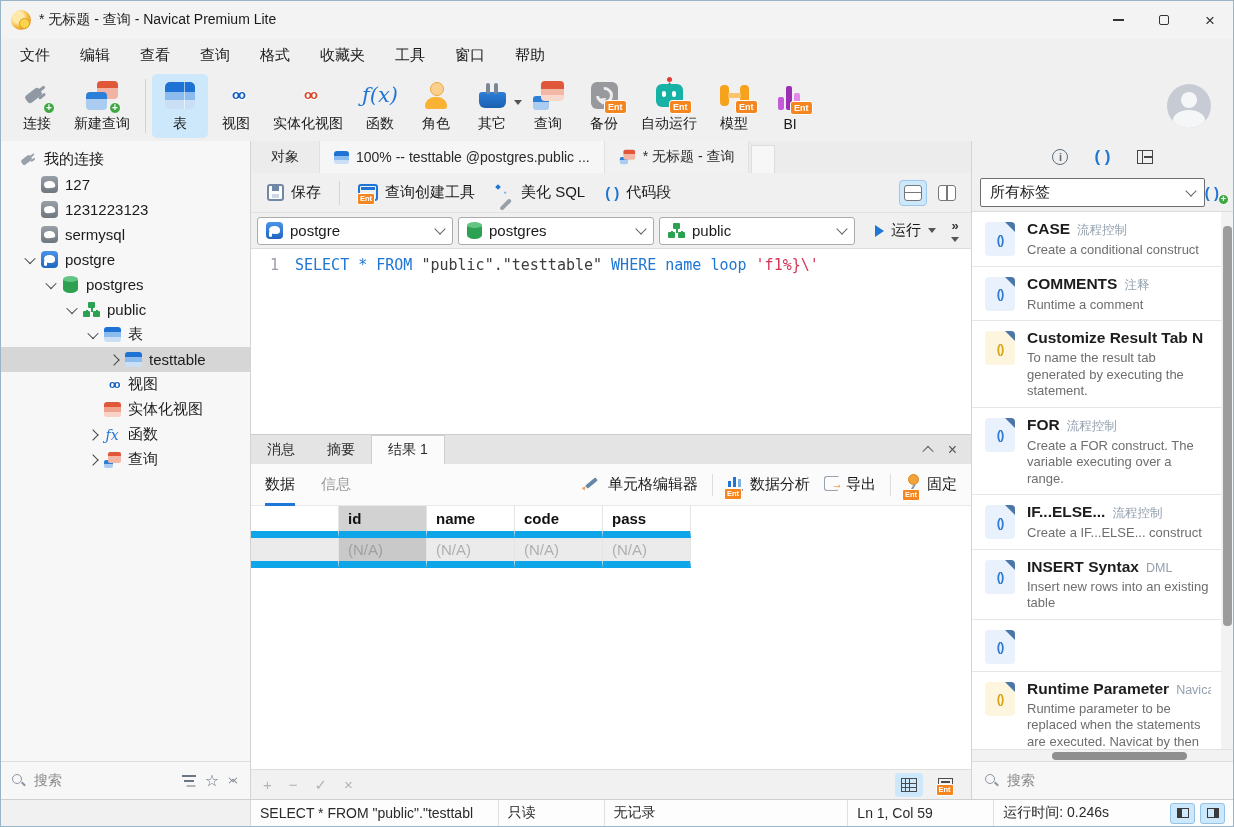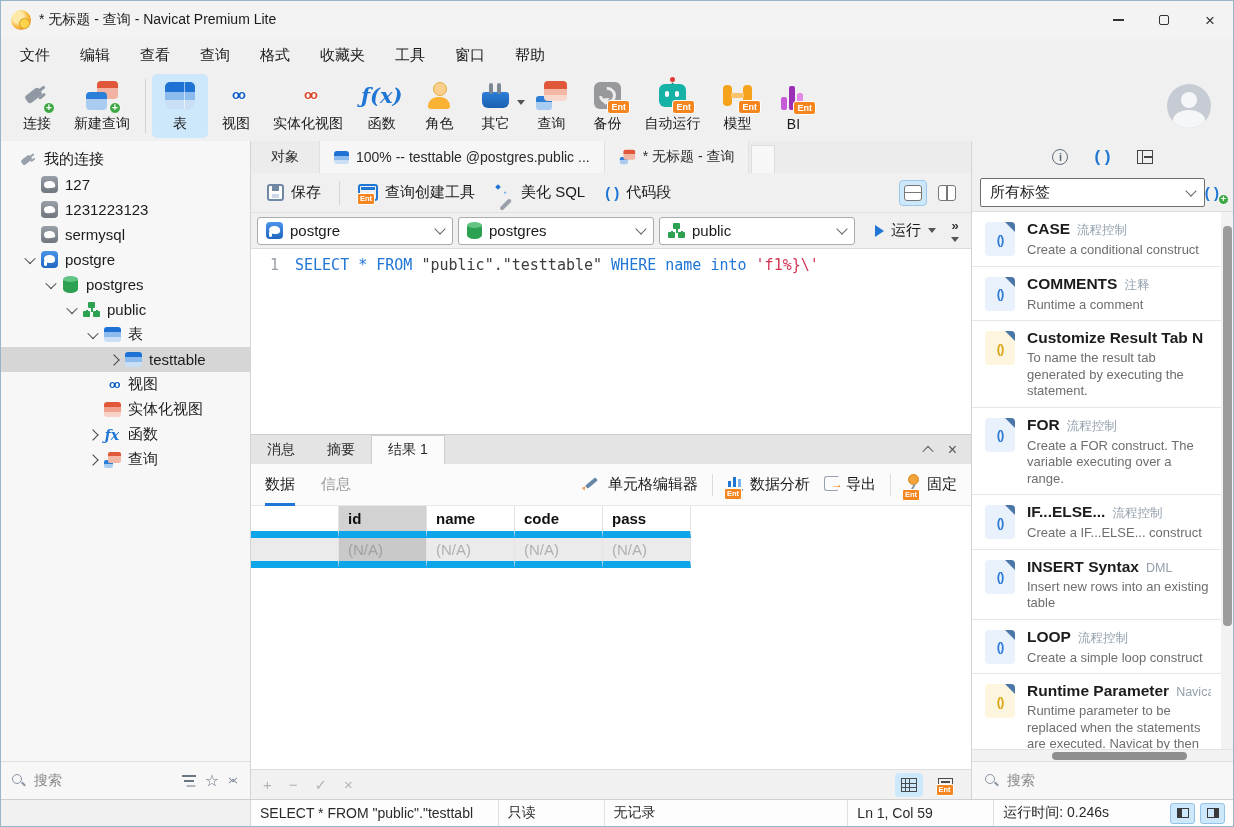--- a/index.html
+++ b/index.html
@@ -34,21 +34,21 @@
 .ent-sm{position:absolute;left:-3px;bottom:-6px;background:#f5861f;color:#fff;font-size:7.5px;font-weight:bold;line-height:10px;padding:0 2px;border-radius:2px;border:1px solid #fff}
 .badge-plus{position:absolute;right:-3px;bottom:-3px;width:12px;height:12px;border-radius:50%;background:#3fa845;border:1px solid #fff;color:#fff;font-size:10px;line-height:10px;font-weight:bold;text-align:center}
 .caret{width:0;height:0;border-left:4px solid transparent;border-right:4px solid transparent;border-top:5px solid #555;display:inline-block}
 
 .tbl{width:30px;height:27px;border-radius:5px;background:linear-gradient(90deg,transparent 0 62%,rgba(255,255,255,.55) 62% 67%,transparent 67%),linear-gradient(180deg,#1e72d4 0 36%,#8cbcee 36% 68%,#cadff6 68%)}
 .tbl.red{background:linear-gradient(90deg,transparent 0 62%,rgba(255,255,255,.55) 62% 67%,transparent 67%),linear-gradient(180deg,#e0573a 0 36%,#efa28d 36% 68%,#f8d2c6 68%)}
 .tbl.sm{width:17px;height:15px;border-radius:3px}
 .glasses{position:absolute;left:-4px;bottom:-7px;font-weight:bold;color:#1060c0;font-size:13px;letter-spacing:-2px;text-shadow:-1px 0 #fff,1px 0 #fff,0 -1px #fff,0 1px #fff,1px 1px #fff}
 .glasses.red{color:#d84a2a}
 .glasses.sm{font-size:11px;bottom:-5px;left:-3px}
-.fx{font-family:"DejaVu Serif",serif;font-style:italic;font-weight:bold;color:#2076d4;font-size:21px;line-height:1}
+.fx{font-family:"DejaVu Serif",serif;font-style:italic;font-weight:normal;color:#2076d4;font-size:21px;line-height:1}
 .fx.sm{font-size:14px}
 .role{width:22px;height:27px}
 .role::before{content:"";position:absolute;top:0;left:5px;width:12px;height:12px;border-radius:50%;background:#fbd08e;border:1px solid #e8a93c}
 .role::after{content:"";position:absolute;bottom:0;left:0;width:22px;height:12px;border-radius:10px 10px 3px 3px;background:#f9b234}
 .plug{width:30px;height:26px}
 .plug::before{content:"";position:absolute;top:9px;left:3px;width:17px;height:9px;background:#8f98a3;border-radius:3px;transform:rotate(-38deg)}
 .plug::after{content:"";position:absolute;top:3px;left:18px;width:3px;height:8px;background:#8f98a3;border-radius:2px;box-shadow:6px 4px 0 #8f98a3;transform:rotate(52deg)}
 .newq{width:32px;height:29px}
 .newq::before{content:"";position:absolute;top:0;right:0;width:21px;height:18px;border-radius:4px;background:linear-gradient(180deg,#e0573a 0 40%,#f2b3a2 40%)}
 .newq::after{content:"";position:absolute;bottom:0;left:0;width:21px;height:18px;border-radius:4px;background:linear-gradient(180deg,#2c7fd9 0 40%,#a9ccf0 40%)}
@@ -554,21 +554,21 @@
           <span>运行</span>
           <span class="caret"></span>
         </div>
         <div class="overflow-col">
           <span class="ovf-chevs">»</span>
           <span class="caret"></span>
         </div>
       </div>
       <div class="editor">
         <div class="ln-col">1</div>
-        <div class="code-line" id="sqlline"><span class="tok-kw">SELECT </span><span class="tok-kw">* </span><span class="tok-kw">FROM </span><span class="tok-id">"public"."testtable" </span><span class="tok-kw">WHERE </span><span class="tok-kw">name </span><span class="tok-kw">into </span><span class="tok-str">'f1%}\'</span></div>
+        <div class="code-line" id="sqlline"><span class="tok-kw">SELECT </span><span class="tok-kw">* </span><span class="tok-kw">FROM </span><span class="tok-id">"public"."testtable" </span><span class="tok-kw">WHERE </span><span class="tok-kw">name </span><span class="tok-kw">loop </span><span class="tok-str">'f1%}\'</span></div>
       </div>
       <div class="results">
         <div class="rtabs" id="rtabs">
             <div class="rtab">消息</div>
             <div class="rtab">摘要</div>
             <div class="rtab active">结果 1</div>
             <div class="rtabs-right">
               <span class="chev-up"></span>
               <span class="x-glyph">×</span>
             </div>
@@ -685,24 +685,20 @@
             </div>
             <div class="snip">
               <span class="snip-icon blue">()</span>
               <div class="snip-text">
                 <div class="snip-title-row"><span class="snip-title">INSERT Syntax</span><span class="snip-tag">DML</span></div>
                 <div class="snip-desc">Insert new rows into an existing table</div>
               </div>
             </div>
             <div class="snip">
               <span class="snip-icon blue">()</span>
-              <div class="snip-text">
-                <div class="snip-title-row"><span class="snip-title">LOOP</span><span class="snip-tag">流程控制</span></div>
-                <div class="snip-desc">Create a simple loop construct</div>
-              </div>
             </div>
             <div class="snip">
               <span class="snip-icon yellow">()</span>
               <div class="snip-text">
                 <div class="snip-title-row"><span class="snip-title">Runtime Parameter</span><span class="snip-tag">Navica</span></div>
                 <div class="snip-desc">Runtime parameter to be replaced when the statements are executed. Navicat by then will pop a dialog for you to input value.</div>
               </div>
             </div>
           </div>
         <div class="rp-vscroll">

